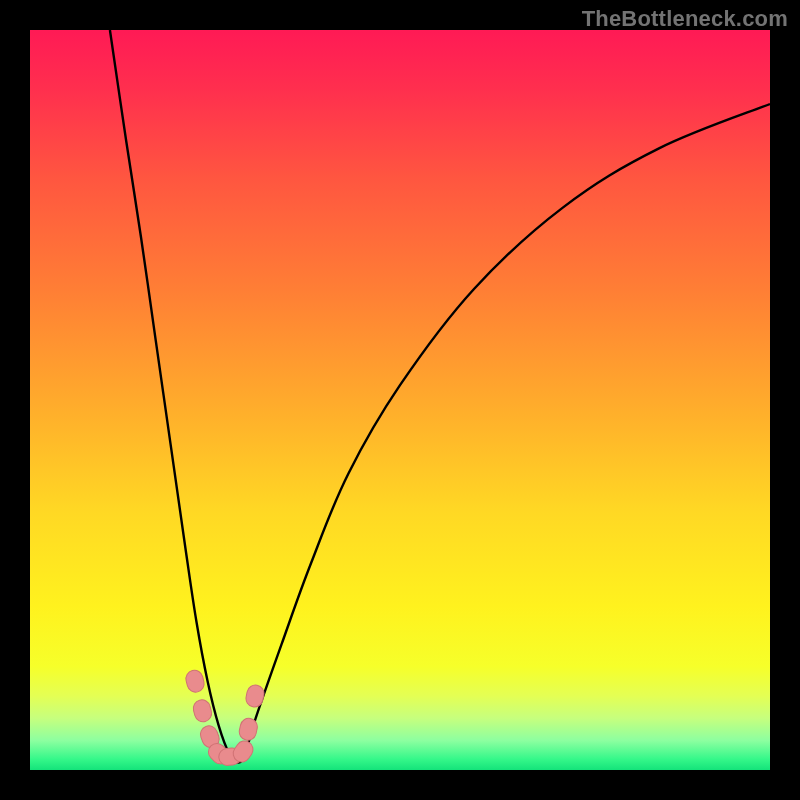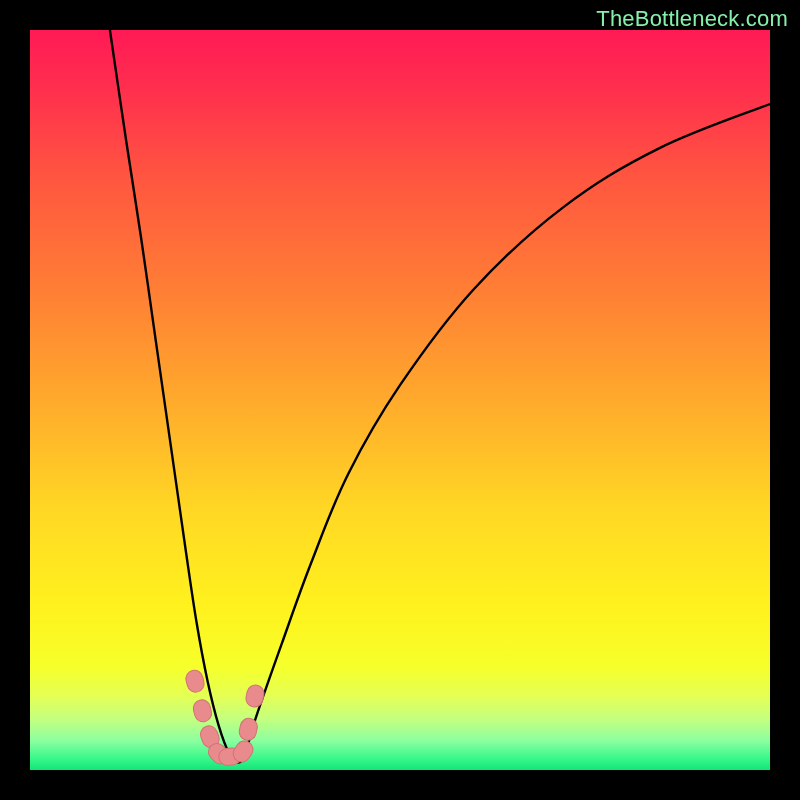--- a/index.html
+++ b/index.html
@@ -26,23 +26,23 @@
   }
   .plot-area svg {
     display: block;
     width: 740px;
     height: 740px;
   }
   .watermark {
     position: absolute;
     top: 6px;
     right: 12px;
-    color: #86efac;
+    color: #737373;
     font-size: 22px;
-    font-weight: 400;
+    font-weight: 700;
     letter-spacing: 0.2px;
     user-select: none;
   }
 </style>
 </head>
 <body>
 
 <div class="frame">
   <div class="watermark">TheBottleneck.com</div>
   <div class="plot-area">

